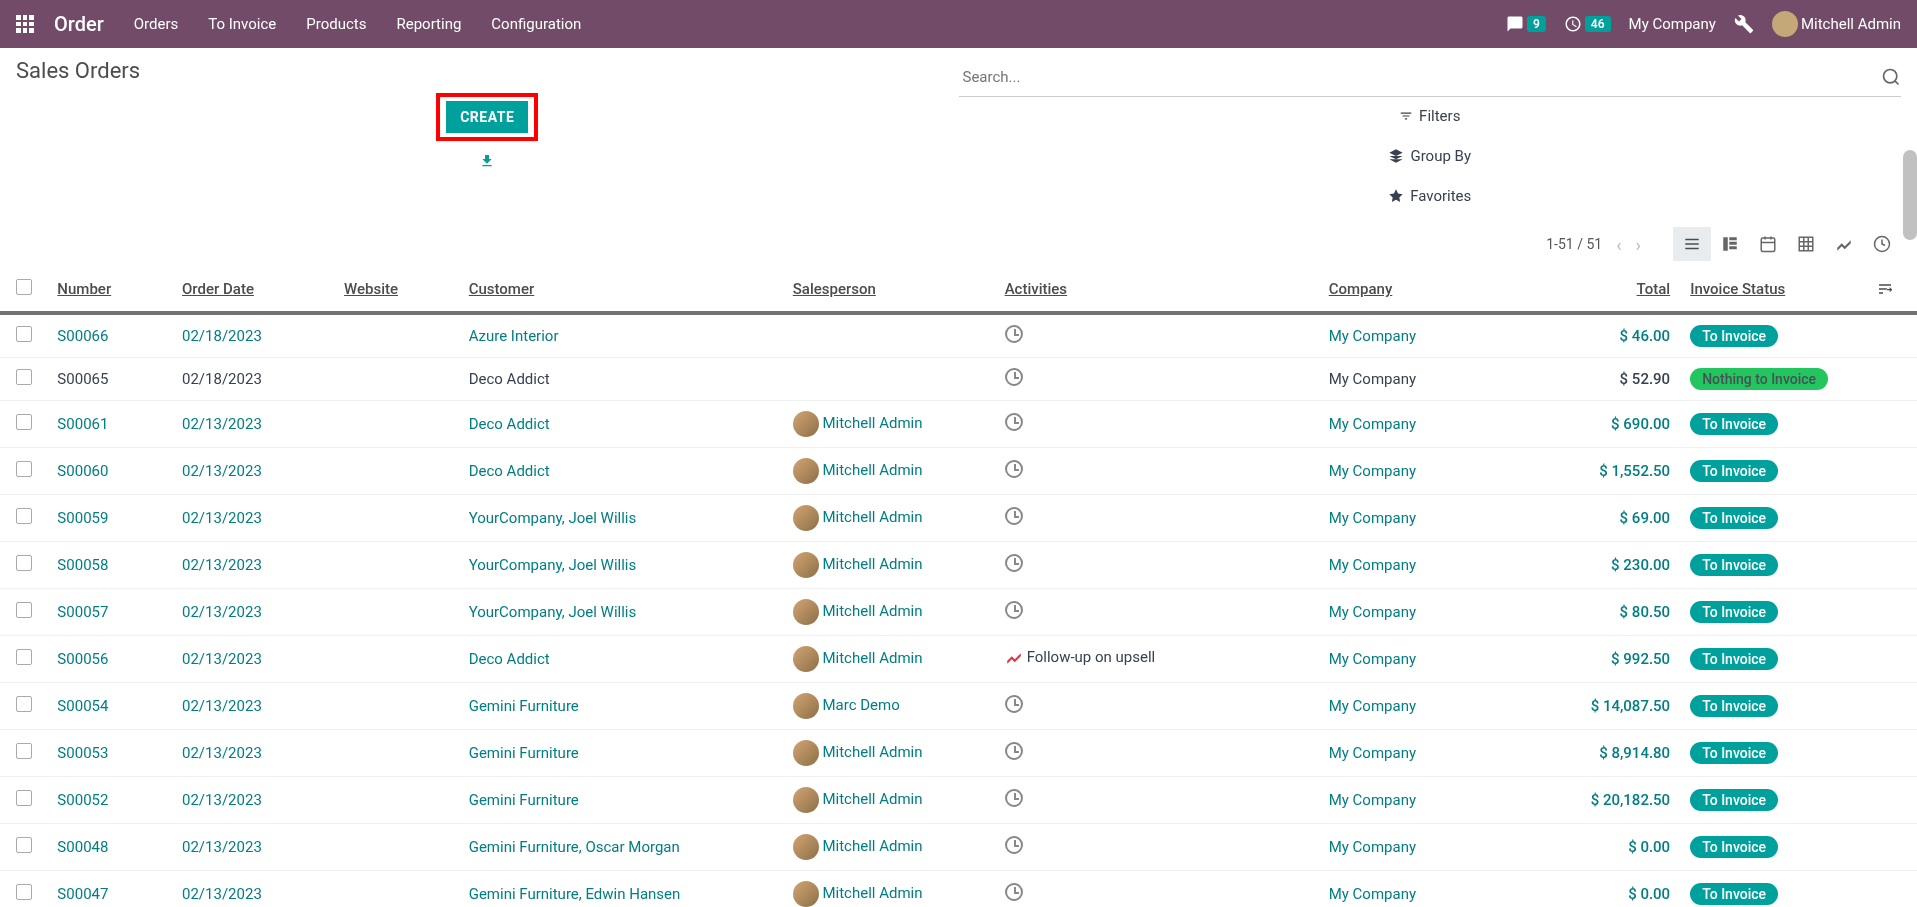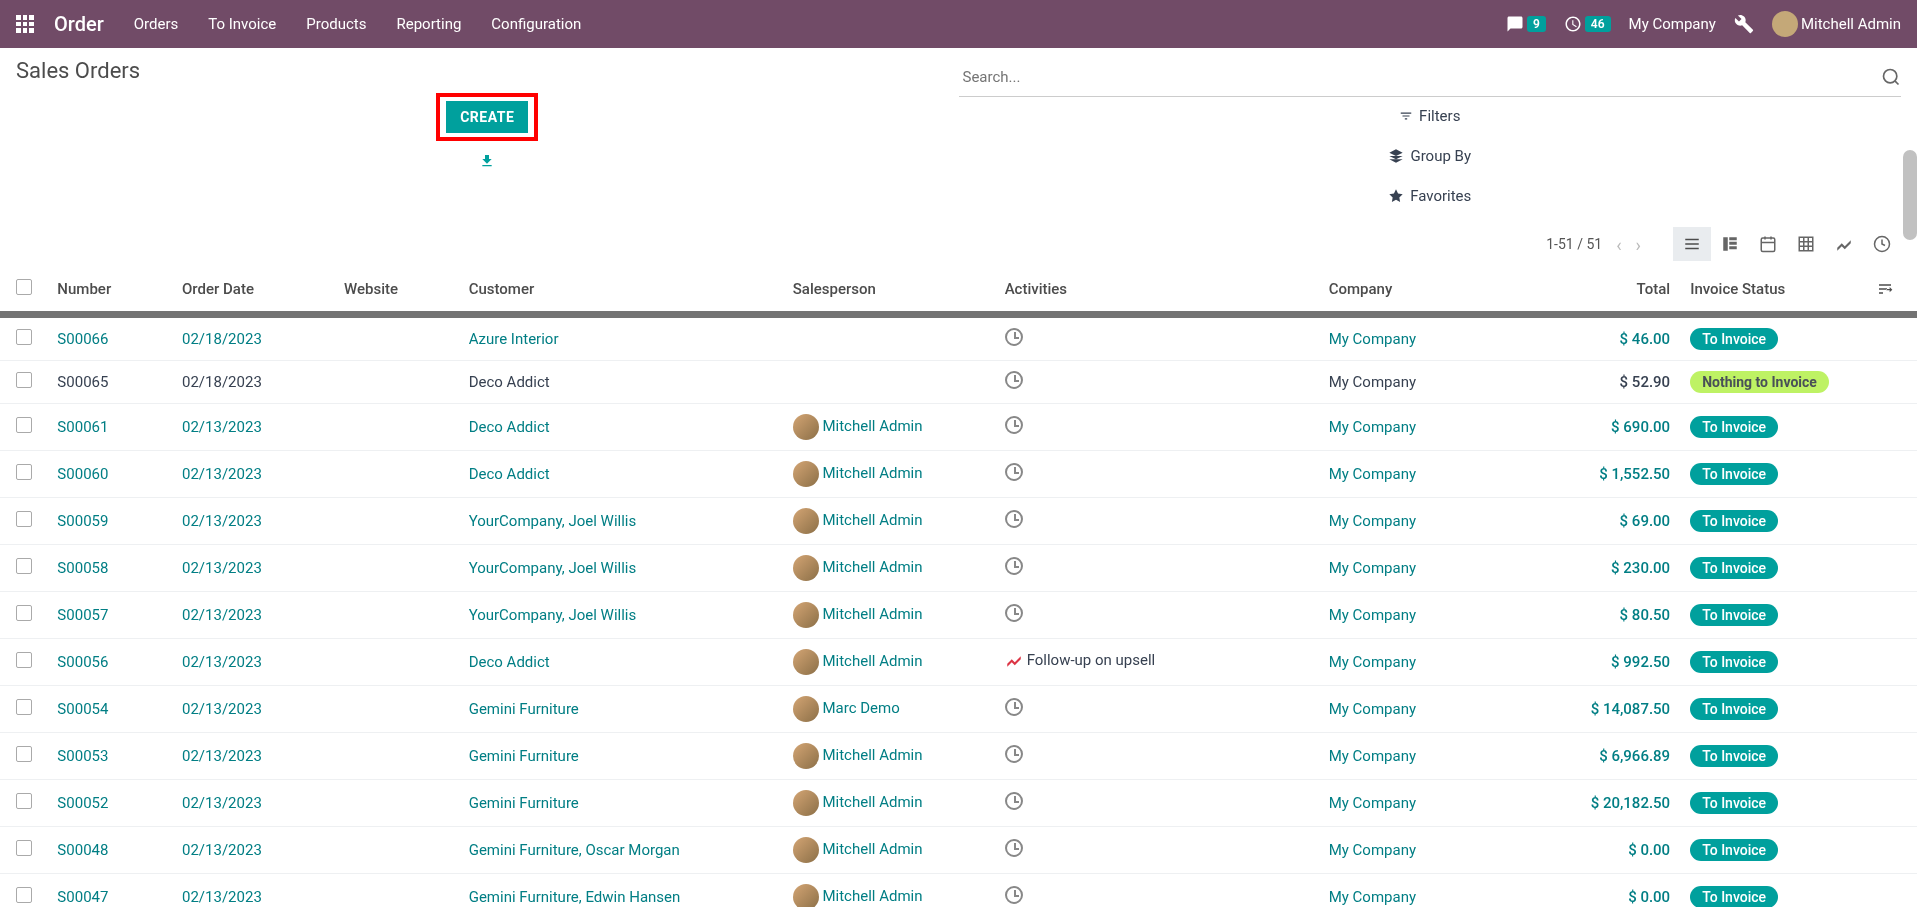--- a/index.html
+++ b/index.html
@@ -33,41 +33,41 @@
 .filter-item { display:flex; align-items:center; gap:6px; color:#374151; cursor:pointer; font-size:15px; }
 .pager-group { margin-left:auto; display:flex; align-items:center; gap:14px; }
 .pager-text { color:#555; font-size:14px; }
 .pager-arrow { color:#bbb; cursor:pointer; font-size:18px; }
 .view-switcher { display:flex; gap:0; margin-left:18px; }
 .view-btn { width:38px; height:34px; display:flex; align-items:center; justify-content:center; color:#666; cursor:pointer; font-size:17px; }
 .view-btn.active { background:#e9ecef; }
 
 .table-wrap { margin-top:6px; overflow-x:auto; }
 table { width:100%; border-collapse:collapse; }
-thead th { text-align:left; padding:12px 10px; font-weight:500; color:#4c4c4c; border-bottom:7px solid #737373; font-size:15px; }
+thead th { text-align:left; padding:12px 10px; font-weight:500; color:#4c4c4c; border-bottom:4px solid #737373; font-size:15px;text-decoration:underline; }
 thead th.num { text-align:right; }
 tbody td { padding:10px 10px; border-bottom:1px solid #eef0f2; font-size:15px; vertical-align:middle; }
 .link { color:#017e84; cursor:pointer; }
 .muted { color:#374151; }
 .chk { width:16px; height:16px; border:1px solid #aaa; border-radius:2px; cursor:pointer; display:inline-block; }
 .col-check { width:38px; text-align:center; }
 .col-number { width:100px; }
 .col-date { width:130px; }
 .col-web { width:100px; }
 .col-cust { width:260px; }
 .col-sales { width:170px; }
 .col-act { width:260px; }
 .col-comp { width:170px; }
 .col-total { width:120px; text-align:right; }
 .col-status { width:150px; }
 .col-opt { width:40px; text-align:center; }
 td.num { text-align:right; font-weight:500; }
 .pill { display:inline-block; padding:3px 12px; border-radius:14px; font-size:14px; font-weight:500; }
 .pill-invoice { background:#00A09D; color:#fff; }
-.pill-nothing { background:#bef264; color:#495057;font-weight:bold; }
+.pill-nothing { background:#22c55e; color:#495057; }
 .clock-icon { width:18px; height:18px; border:2px solid #888; border-radius:50%; display:inline-block; position:relative; }
 .clock-icon::before { content:''; position:absolute; left:7px; top:2px; width:2px; height:6px; background:#888; }
 .clock-icon::after { content:''; position:absolute; left:7px; top:7px; width:5px; height:2px; background:#888; }
 .followup { color:#dc3545; display:inline-flex; align-items:center; gap:4px; }
 .followup-text { color:#374151; }
 .sliders-icon { color:#4c4c4c; cursor:pointer; font-size:15px; }
 .scrollbar { position:fixed; right:0; top:150px; width:14px; height:90px; background:#c1c1c1; border-radius:7px; }
 
 svg { display:block; }
 </style>
@@ -349,21 +349,21 @@
         </tr>
         <tr>
           <td class="col-check"><span class="chk"></span></td>
           <td><span class="link">S00053</span></td>
           <td><span class="link">02/13/2023</span></td>
           <td></td>
           <td><span class="link">Gemini Furniture</span></td>
           <td><span class="avatar-sm"></span> <span class="link">Mitchell Admin</span></td>
           <td><span class="clock-icon"></span></td>
           <td><span class="link">My Company</span></td>
-          <td class="num"><span class="link">$ 6,966.89</span></td>
+          <td class="num"><span class="link">$ 8,914.80</span></td>
           <td><span class="pill pill-invoice">To Invoice</span></td>
           <td></td>
         </tr>
         <tr>
           <td class="col-check"><span class="chk"></span></td>
           <td><span class="link">S00052</span></td>
           <td><span class="link">02/13/2023</span></td>
           <td></td>
           <td><span class="link">Gemini Furniture</span></td>
           <td><span class="avatar-sm"></span> <span class="link">Mitchell Admin</span></td>

